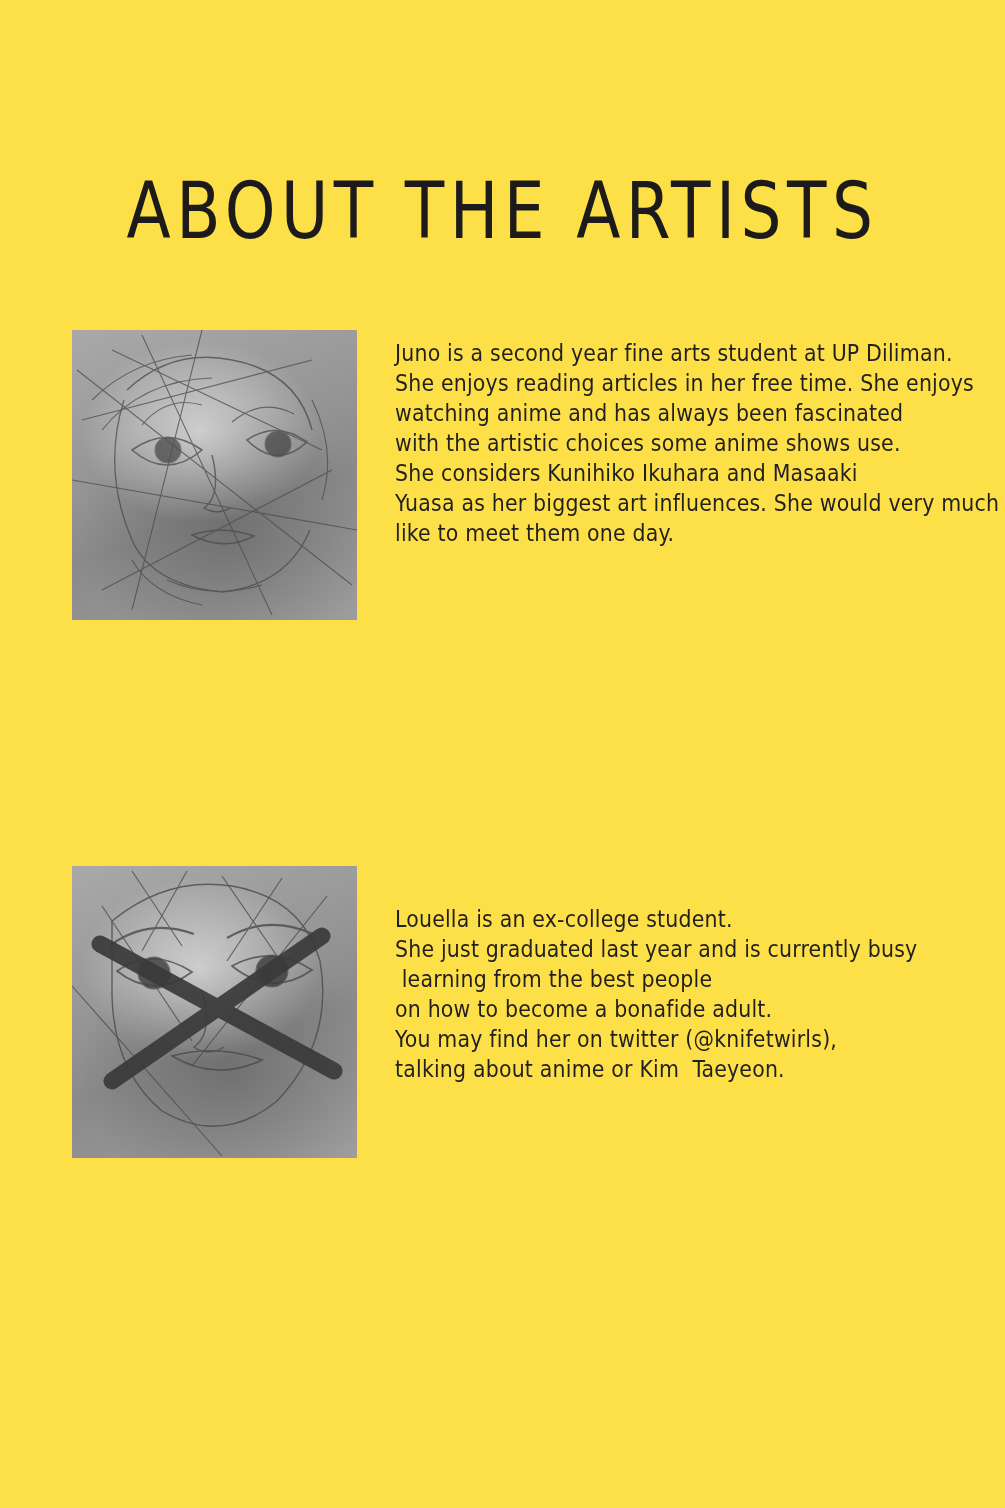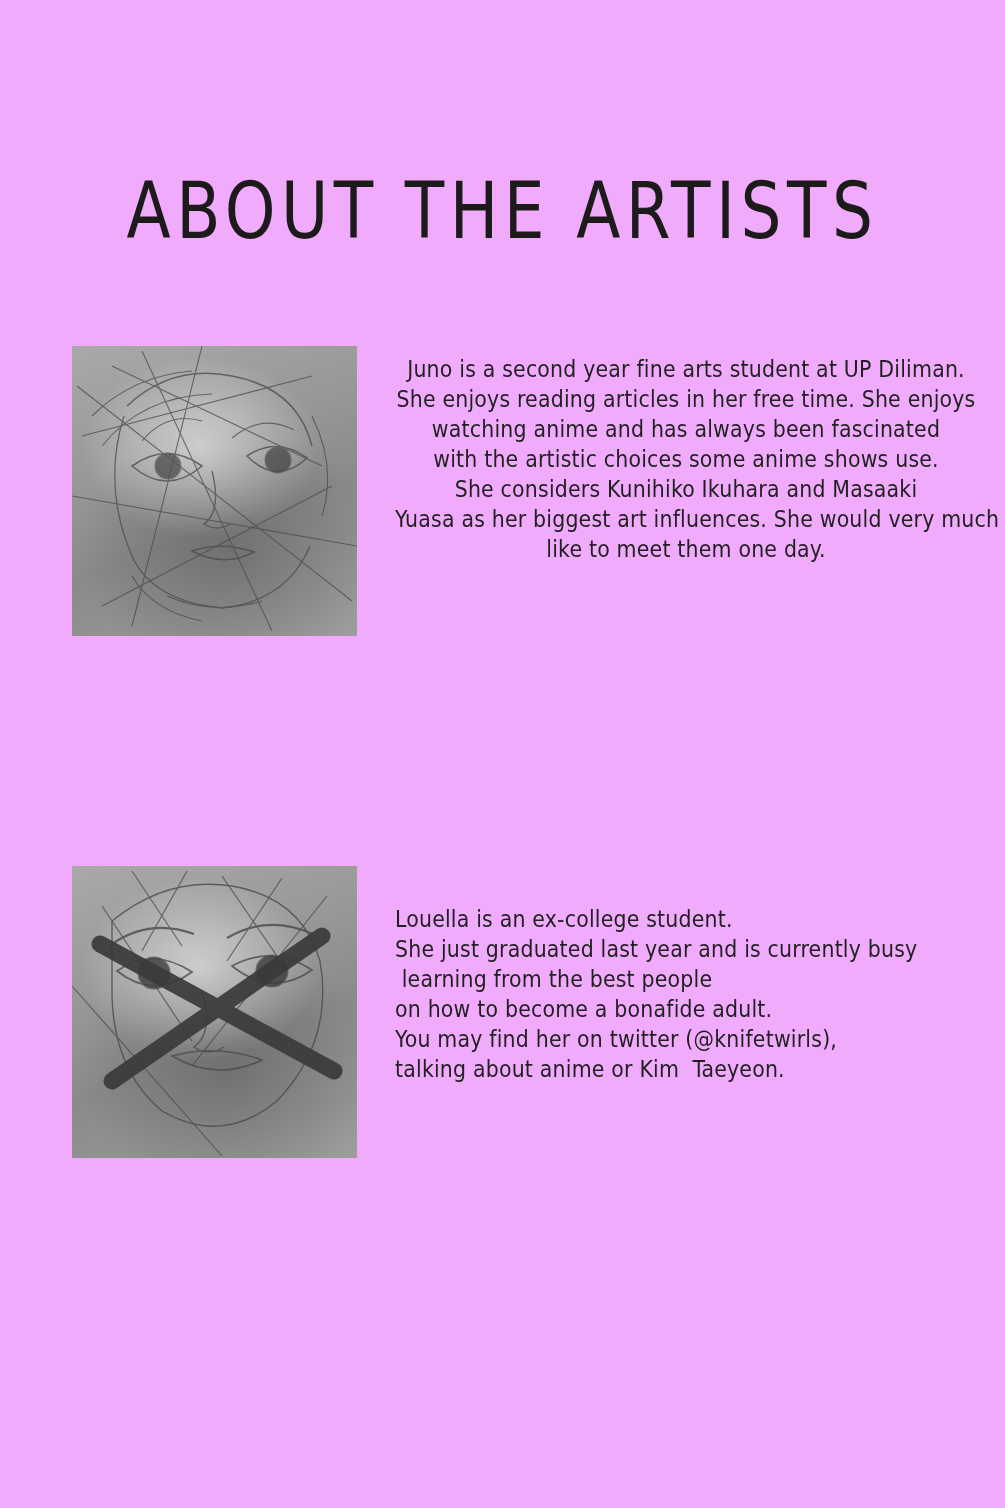--- a/index.html
+++ b/index.html
@@ -12,21 +12,21 @@
     height: 1508px;
     position: relative;
     font-family: "DejaVu Sans Condensed", "Liberation Sans", sans-serif;
     color: #231f20;
     overflow: hidden;
   }
 
   .page {
     position: absolute;
     inset: 0;
-    background: #f0abfc;
+    background: #fde047;
   }
 
   
   .page-title {
     position: absolute;
     top: 120px;
     left: 0;
     width: 100%;
     text-align: center;
     font-size: 78px;
@@ -38,21 +38,21 @@
     transform: scaleX(0.92);
     color: #1c1a1a;
   }
 
   
   .artist-block {
     position: absolute;
     display: flex;
     align-items: flex-start;
   }
-  #artist-block-1 { top: 346px; left: 72px; text-align: center; }
+  #artist-block-1 { top: 330px; left: 72px; }
   #artist-block-2 { top: 866px; left: 72px; }
 
   .portrait {
     width: 285px;
     height: 290px;
     flex: 0 0 auto;
     position: relative;
     overflow: hidden;
     background: #8e8e8e;
     filter: grayscale(1);

